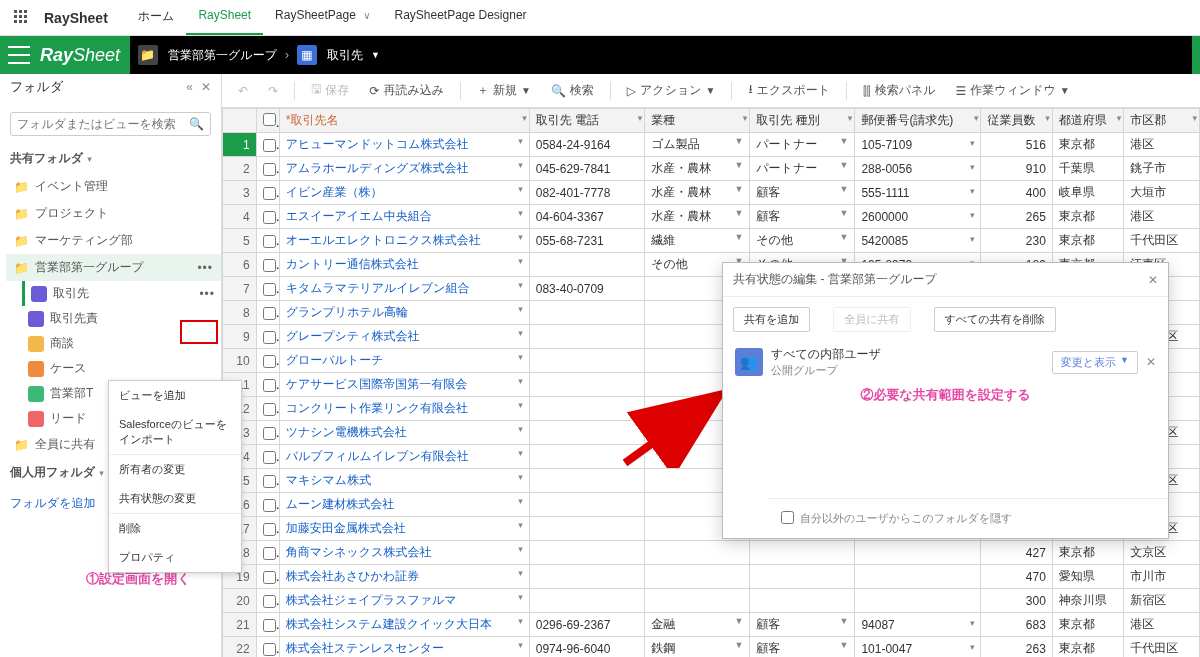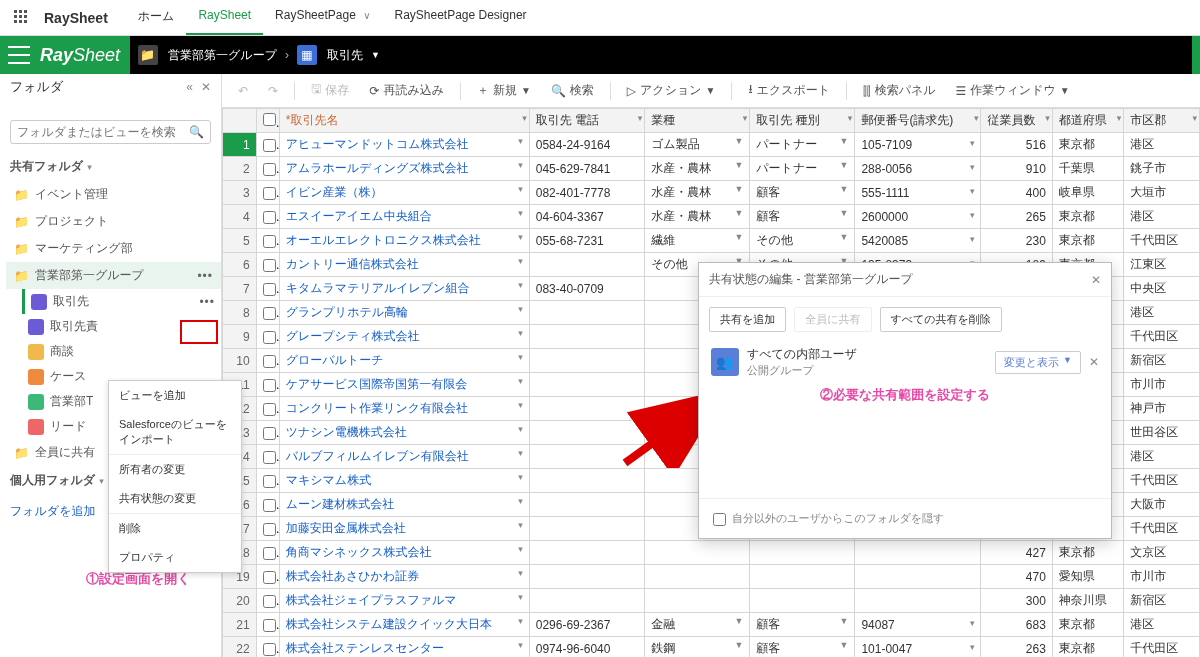--- a/index.html
+++ b/index.html
@@ -26,21 +26,21 @@
 .bc-icon.blue { background: #3b6fd6; }
 .bc-seg { display: flex; align-items: center; gap: 4px; }
 .bc-sep { margin: 0 8px; color: #aaa; }
 
 
 .main { display: flex; height: calc(657px - 36px - 38px); }
 .sidebar { width: 222px; border-right: 1px solid #ddd; display: flex; flex-direction: column; position: relative; }
 .side-head { display: flex; align-items: center; justify-content: space-between; padding: 4px 10px; }
 .side-head .title { font-size: 13px; }
 .side-head .ctrls { color: #888; display: flex; gap: 8px; }
-.side-search { margin: 20px 10px 8px; border: 1px solid #ccc; border-radius: 3px; display: flex; align-items: center; padding: 4px 6px; color: #999; }
+.side-search { margin: 12px 10px 8px; border: 1px solid #ccc; border-radius: 3px; display: flex; align-items: center; padding: 4px 6px; color: #999; }
 .side-search input { border: none; outline: none; flex: 1; font-size: 12px; }
 .side-search .mag { color: #aaa; }
 .side-section { padding: 6px 10px; font-size: 12px; color: #555; display: flex; align-items: center; gap: 4px; }
 .side-section .chev { font-size: 9px; color: #888; }
 .tree { padding: 0 0 0 6px; }
 .tree-item { display: flex; align-items: center; gap: 6px; padding: 5px 8px; cursor: pointer; color: #555; }
 .tree-item .fi { color: #888; }
 .tree-item.sel { background: #eaf4ee; }
 .tree-item .dots { margin-left: auto; color: #666; letter-spacing: 1px; }
 .tree-sub { padding-left: 22px; }
@@ -74,34 +74,34 @@
 col.rn{width:32px;} col.cb{width:22px;} col.name{width:238px;} col.tel{width:110px;} col.ind{width:100px;} col.type{width:100px;} col.zip{width:120px;} col.emp{width:68px;} col.pref{width:68px;} col.ward{width:72px;}
 td.rn { text-align: right; background: #f3f3f3; color: #666; }
 td.rn.sel { background: #1a9c4a; color: #fff; }
 td.cb input { vertical-align: middle; }
 td.link { color: #1660c9; }
 td.num { text-align: right; }
 th.req { color: #c63; text-align: center; }
 td .dd { float: right; font-size: 9px; color: #888; }
 
 
-.dialog { position: absolute; top: 188px; left: 476px; width: 414px; background: #fff; border: 1px solid #bbb; box-shadow: 0 4px 16px rgba(0,0,0,.2); z-index: 10; }
+.dialog { position: absolute; top: 188px; left: 500px; width: 447px; background: #fff; border: 1px solid #bbb; box-shadow: 0 4px 16px rgba(0,0,0,.2); z-index: 10; }
 .dlg-head { display: flex; align-items: center; justify-content: space-between; padding: 8px 10px; border-bottom: 1px solid #eee; font-size: 12px; color: #555; }
 .dlg-head .x { cursor: pointer; color: #888; }
-.dlg-tabs { display: flex; gap: 8px; padding: 10px 10px 6px; }
+.dlg-tabs { display: flex; gap: 23px; padding: 10px 10px 6px; }
 .dlg-tabs .dt { border: 1px solid #ccc; padding: 4px 10px; font-size: 11px; border-radius: 2px; background: #fff; }
 .dlg-tabs .dt.dis { color: #bbb; border-color: #eee; }
 .dlg-row { display: flex; align-items: center; gap: 8px; padding: 8px 12px; }
 .grp-icon { width: 28px; height: 28px; background: #5a7fd6; border-radius: 3px; display: flex; align-items: center; justify-content: center; color: #fff; font-size: 14px; }
 .grp-txt .t1 { font-size: 12px; color: #333; }
 .grp-txt .t2 { font-size: 11px; color: #888; }
 .pill { margin-left: auto; border: 1px solid #ccc; padding: 3px 8px; font-size: 11px; color: #5a7fd6; border-radius: 2px; display: flex; gap: 4px; }
 .rm-x { color: #888; cursor: pointer; }
 .dlg-note { padding: 0 14px 4px; color: #e64aa6; font-size: 13px; font-weight: 600; text-align: center; }
-.dlg-chk { padding: 12px 14px; border-top: 1px solid #eee; margin-top: 90px; font-size: 11px; color: #888; display: flex; align-items: flex-end; gap: 6px; }
+.dlg-chk { padding: 12px 14px; border-top: 1px solid #eee; margin-top: 90px; font-size: 11px; color: #888; display: flex; align-items: flex-start; gap: 6px; margin-left: 44px; }
 .dlg-foot { border-top: 1px solid #eee; padding: 8px 10px; text-align: right; }
 .dlg-foot button { border: 1px solid #ccc; background: #fff; padding: 4px 12px; font-size: 11px; }
 
 
 .arrow { position: absolute; top: 314px; left: 398px; width: 110px; height: 80px; pointer-events: none; z-index: 6; }
 
 .add-folder { padding: 8px 10px; color: #1660c9; font-size: 12px; }
 </style>
 </head>
 <body>

